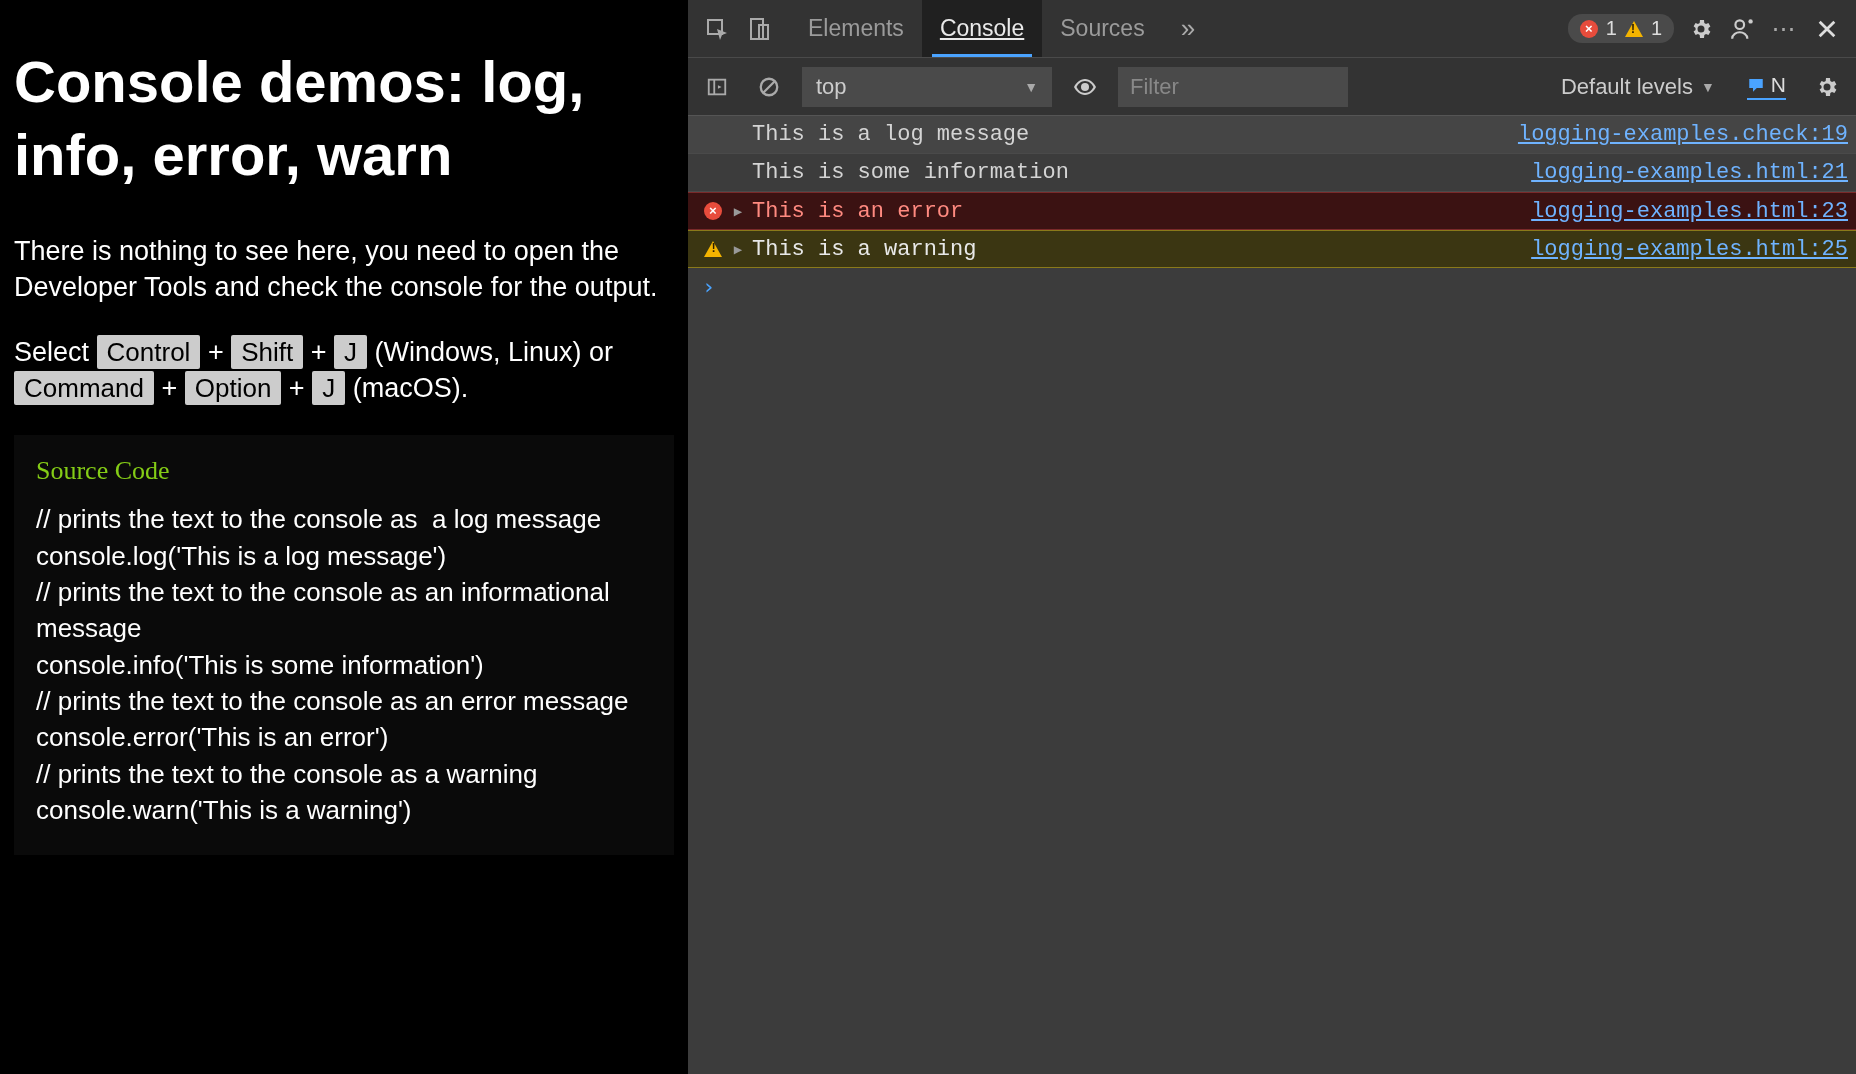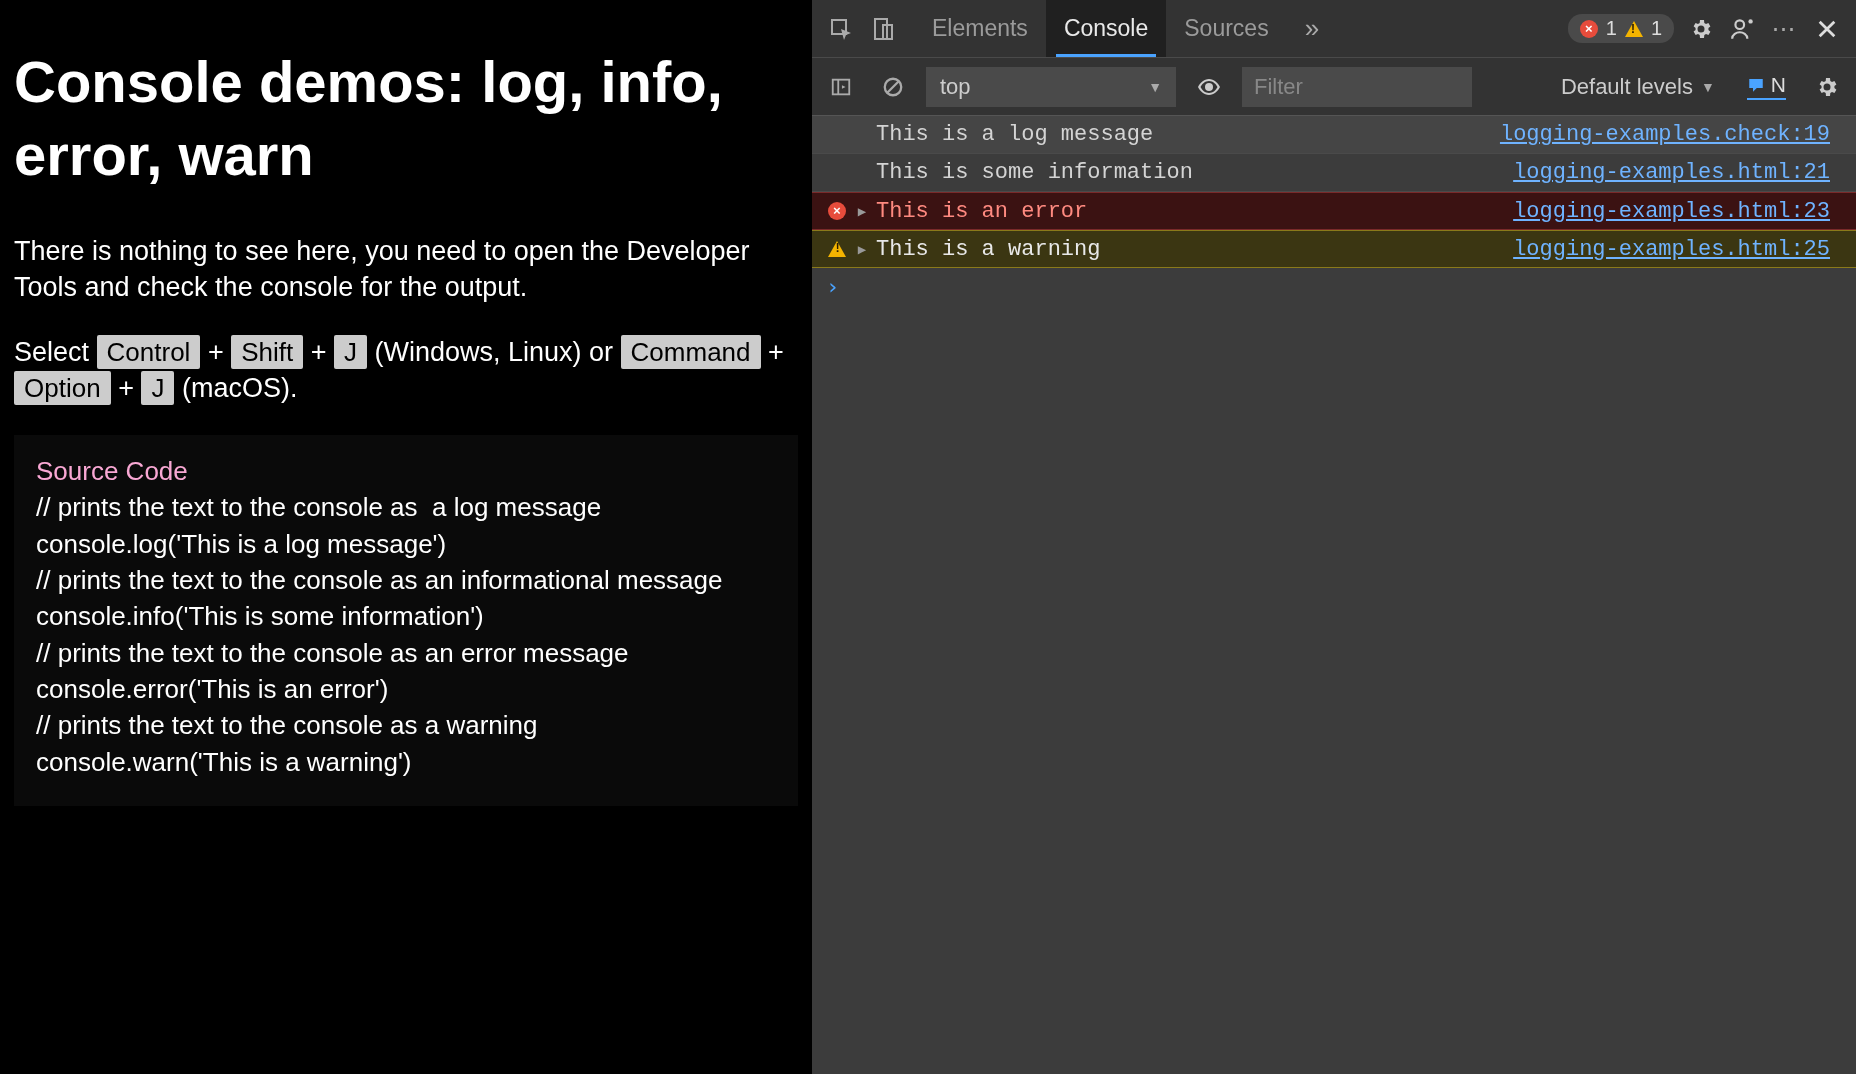--- a/index.html
+++ b/index.html
@@ -1,21 +1,21 @@
 <!DOCTYPE html>
 <html><head>
 <meta charset="utf-8">
 <style>
   * { box-sizing: border-box; margin: 0; padding: 0; }
   html, body { width: 1856px; height: 1074px; font-family: -apple-system, "Segoe UI", Arial, sans-serif; overflow: hidden; }
   body { display: flex; background: #333; }
 
   
   .page {
-    width: 812px;
+    width: 688px;
     height: 100%;
     background: #000;
     color: #fff;
     padding: 14px 14px 14px 14px;
     font-size: 27px;
     line-height: 1.35;
   }
   .page h1 {
     font-size: 58px;
     font-weight: 700;
@@ -30,21 +30,21 @@
     padding: 2px 10px;
     font-family: inherit;
     font-size: 26px;
   }
   .src-box {
     background: #0a0a0a;
     padding: 18px 22px 26px 22px;
     font-size: 26px;
     line-height: 1.4;
   }
-  .src-title { color: #f9a8d4; margin-bottom: 0; }
+  .src-title { color: #84cc16; margin-bottom: 12px; font-family: Liberation Serif, serif; }
   .src-line { color: #fff; white-space: pre-wrap; }
 
   
   .devtools {
     flex: 1;
     height: 100%;
     background: #3c3c3c;
     color: #ccc;
     display: flex;
     flex-direction: column;
@@ -70,20 +70,21 @@
     padding: 0 18px;
     display: flex; align-items: center;
     color: #9b9b9b;
     font-size: 23px;
     position: relative;
     cursor: default;
   }
   .tabbar .tab.active {
     background: #202020;
     color: #eaeaea;
+    text-decoration: underline;
   }
   .tabbar .tab.active::after {
     content: "";
     position: absolute; left: 10px; right: 10px; bottom: 0;
     height: 3px; background: #4aa3ff;
   }
   .tabbar .spacer { flex: 1; }
   .counter-pill {
     background: #4a4a4a;
     border-radius: 14px;
@@ -140,21 +141,21 @@
     display:flex;align-items:center;gap:6px;
     border-bottom:2px solid #4aa3ff;
     color:#ddd; font-size:21px; padding-bottom:1px;
   }
 
   
   .rows { font-family: Menlo, Consolas, "Courier New", monospace; font-size: 22px; }
   .row {
     display: flex; align-items: center;
     height: 38px;
-    padding: 0 26px 0 10px;
+    padding: 0 8px 0 10px;
     border-bottom: 1px solid #4a4a4a;
     color: #d4d4d4;
   }
   .row .gutter { width: 30px; display:flex; align-items:center; justify-content:center; }
   .row .exp { width: 20px; color:#999; font-size:14px; display:flex;align-items:center;justify-content:center;}
   .row .msg { flex: 1; padding-left: 4px; }
   .row .src { color:#6fb3ff; text-decoration: underline; white-space: nowrap; }
 
   .row-log  { background:#454545; }
   .row-info { background:#3c3c3c; }

